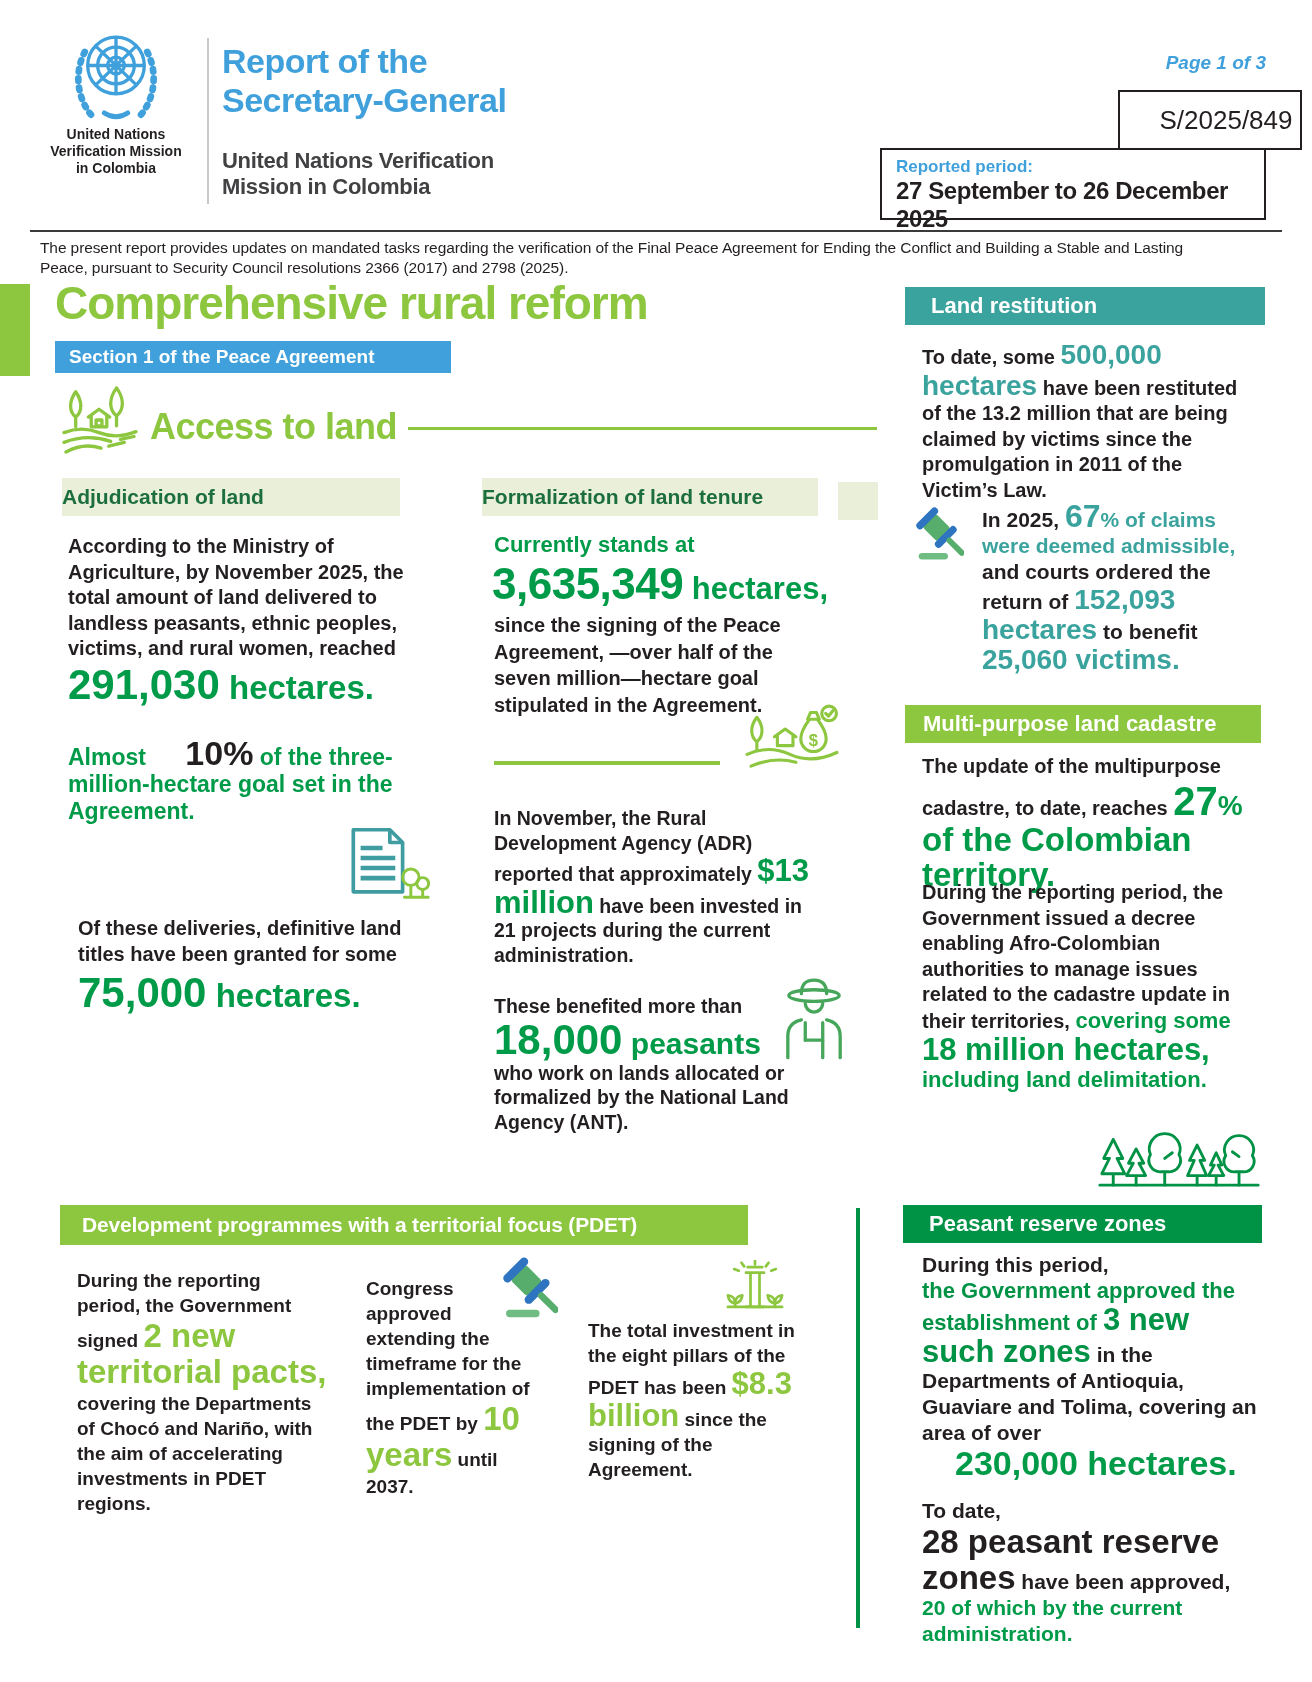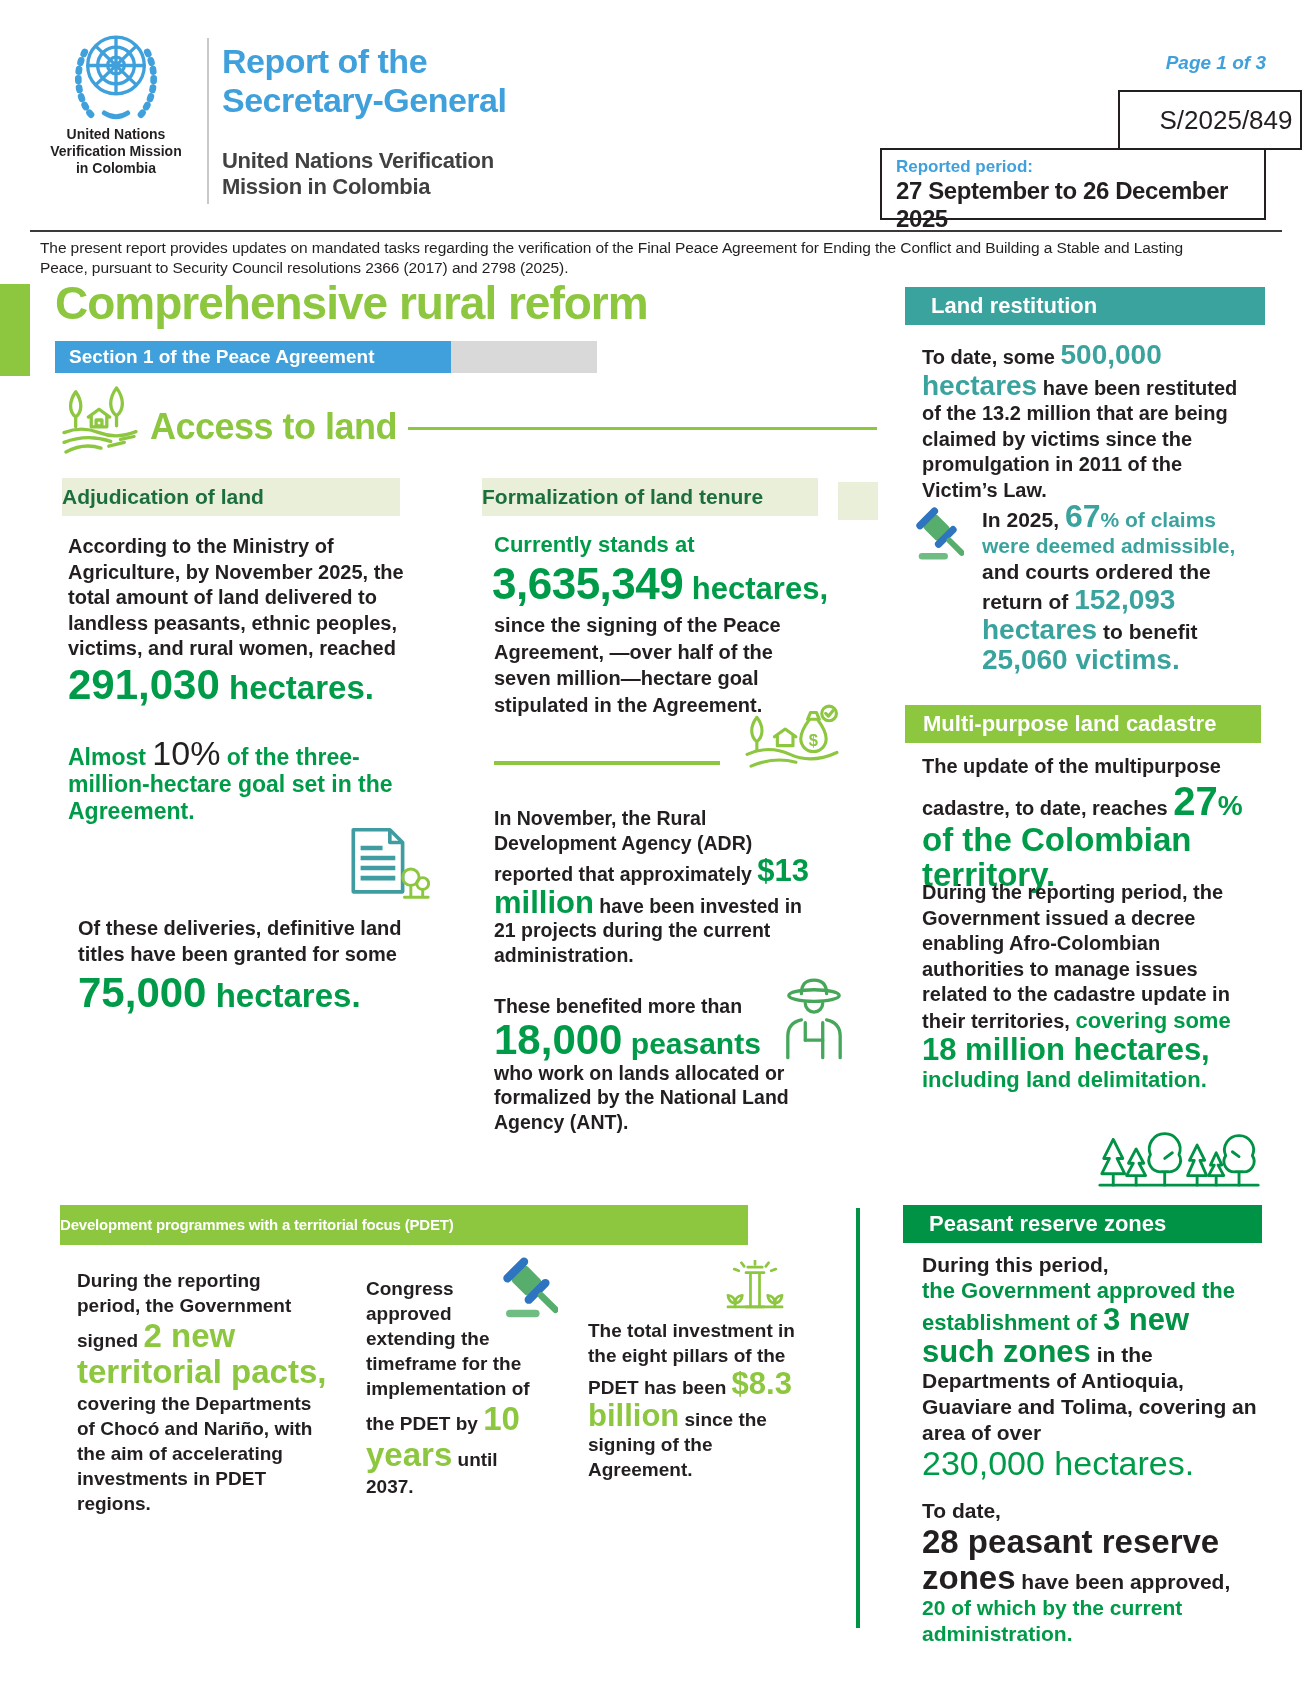--- a/index.html
+++ b/index.html
@@ -25,42 +25,42 @@
            display:flex;align-items:center;justify-content:center;font-size:26px;padding-left:32px;}
   .period-box{left:880px;top:148px;width:386px;height:72px;border:2.5px solid #231f20;
               box-sizing:border-box;padding:7px 0 0 14px;background:#fff;}
   .period-label{font-size:17px;font-weight:bold;}
   .period-value{font-size:24px;font-weight:bold;letter-spacing:-0.4px;}
   .top-rule{left:30px;top:230px;width:1252px;height:2px;background:#3a3a3a;}
   .intro{left:40px;top:238px;width:1180px;font-size:15.5px;line-height:1.32;letter-spacing:-0.1px;}
   
   .green-bar{left:0;top:284px;width:30px;height:92px;background:var(--light-green,#8dc63f);}
   .section-title{left:55px;top:276px;font-size:46px;font-weight:bold;letter-spacing:-1px;}
-  .section-banner{left:55px;top:341px;height:32px;display:flex;}
+  .section-banner{left:55px;top:341px;height:32px;display:flex;flex-direction:column;}
   .banner-blue{width:382px;background:var(--blue,#3fa0db);color:#fff;font-size:19px;font-weight:bold;
                line-height:32px;padding-left:14px;}
   .banner-gray{width:146px;background:#d9d9d9;}
   
   .access-icon{left:62px;top:384px;}
   .access-label{left:150px;top:406px;font-size:36px;font-weight:bold;letter-spacing:-0.5px;}
   .access-rule{left:408px;top:427px;width:469px;height:3px;background:var(--light-green,#8dc63f);}
   .decor-square{left:838px;top:482px;width:40px;height:38px;background:var(--pale,#e9efd9);}
   
   .col-banner{height:38px;background:var(--pale,#e9efd9);color:var(--forest,#1d6e3f);
               font-size:21px;font-weight:bold;line-height:38px;box-sizing:border-box;}
   .adj-banner{left:62px;top:478px;width:338px;}
   .form-banner{left:482px;top:478px;width:336px;}
   
   .body20{font-size:20px;line-height:25.5px;font-weight:bold;}
   .adj-p1{left:68px;top:534px;width:352px;}
   .adj-big1{left:68px;top:664px;}
   .n42{font-size:42px;line-height:1;font-weight:bold;}
   .n33{font-size:33px;line-height:1;font-weight:bold;}
   .adj-goal{left:68px;top:736px;width:350px;font-size:23px;line-height:27px;font-weight:bold;}
-  .n34{font-size:34px;line-height:1;font-weight:normal;}
+  .n34{font-size:34px;line-height:1;font-weight:bold;margin-left:33px;}
   .doc-icon{left:346px;top:826px;}
   .adj-p3{left:78px;top:916px;width:335px;}
   .adj-big2{left:78px;top:972px;}
   
   .form-lead{left:494px;top:532px;font-size:22px;font-weight:bold;}
   .form-big1{left:492px;top:562px;}
   .n44{font-size:44px;line-height:1;font-weight:bold;letter-spacing:-0.5px;}
   .n31{font-size:31px;line-height:1;font-weight:bold;}
   .form-p1{left:494px;top:612px;width:330px;font-size:20px;line-height:26.5px;font-weight:bold;}
   .farm-money-icon{left:745px;top:690px;}
@@ -85,21 +85,21 @@
   .g22{font-size:22px;}
   .forest-icon{left:1098px;top:1126px;}
   .v-divider{left:856px;top:1208px;width:4px;height:420px;background:var(--dark-green,#009245);}
   .pz-banner{left:903px;top:1205px;width:359px;height:38px;background:var(--dark-green,#009245);color:#fff;
              font-size:22px;font-weight:bold;line-height:38px;padding-left:26px;box-sizing:border-box;}
   .pz-p1{left:922px;top:1252px;width:335px;font-size:21px;line-height:26px;font-weight:bold;}
   .pz-p2{left:922px;top:1498px;width:335px;font-size:21px;line-height:26px;font-weight:bold;}
   .n33b{font-size:33px;line-height:1.08;font-weight:bold;}
   
   .pdet-banner{left:60px;top:1205px;width:688px;height:40px;background:var(--light-green,#8dc63f);color:#fff;
-               font-size:15px;font-weight:bold;line-height:40px;box-sizing:border-box;letter-spacing:-0.2px;}
+               font-size:21px;font-weight:bold;line-height:40px;padding-left:22px;box-sizing:border-box;letter-spacing:-0.2px;}
   .pdet-col{font-size:19px;line-height:25px;font-weight:bold;}
   .pdet-col1{left:77px;top:1268px;width:252px;}
   .n29{font-size:33px;line-height:1.1;font-weight:bold;}
   .pdet-col2{left:366px;top:1276px;width:172px;}
   .pdet-gavel{left:496px;top:1256px;}
   .pdet-col3{left:588px;top:1318px;width:220px;}
   .pillar-icon{left:726px;top:1260px;}
 </style>
 </head>
 <body>

